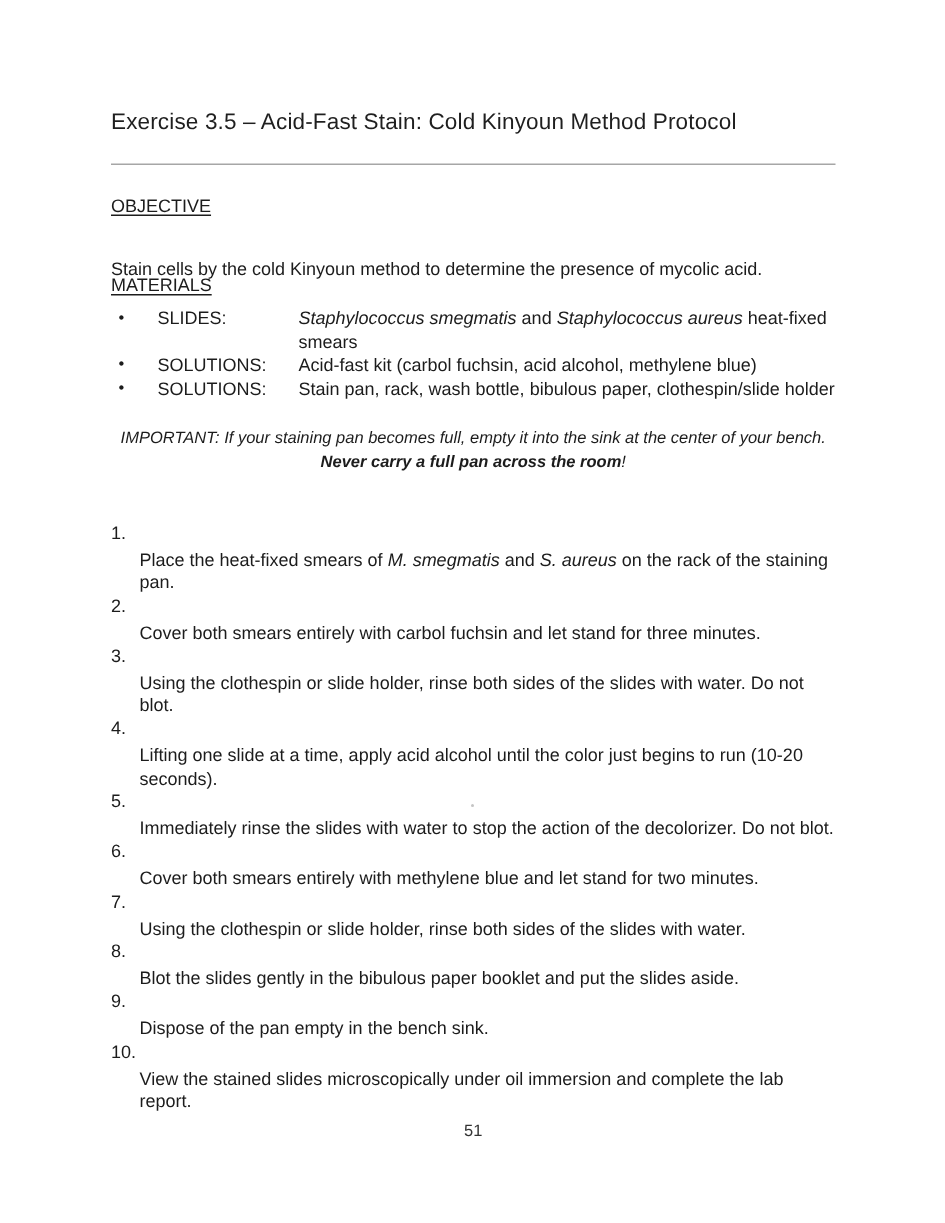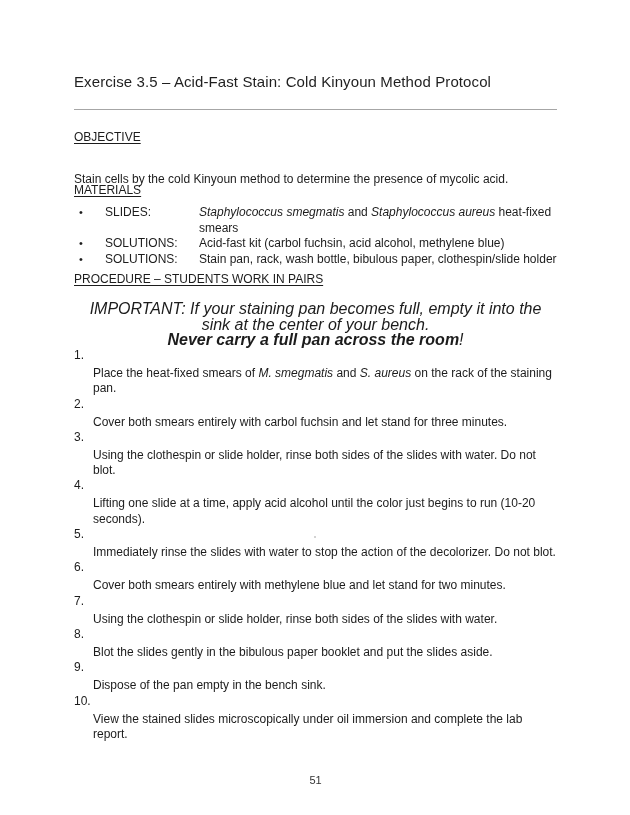--- a/index.html
+++ b/index.html
@@ -44,24 +44,24 @@
   .body-text { font-size: 12px; line-height: 15.4px; }
   .objective-text { top: 172px; }
 
   .materials-list { top: 205px; }
   .mat-row { display: flex; line-height: 15.6px; font-size: 12px; }
   .mat-bullet { width: 19px; padding-left: 5px; box-sizing: border-box; font-size: 11px; }
   .mat-label { width: 94px; flex: 0 0 94px; margin-left: 12px; }
   .mat-desc { flex: 1; }
 
   .important-para {
-    top: 301px;
+    top: 285px;
     text-align: center;
     font-style: italic;
-    font-size: 16px;
+    font-size: 11px;
     line-height: 15.6px;
   }
   .important-bold { font-weight: bold; }
 
   .steps-list { top: 348px; }
   .step-row { display: flex; font-size: 12px; line-height: 15.3px; }
   .step-num { min-width: 19px; flex: 0 0 auto; padding-right: 0; }
   .step-text { flex: 1; margin-top: 18px; }
 
   .italic { font-style: italic; }
@@ -69,21 +69,21 @@
   .stray-dot {
     position: absolute;
     left: 314px;
     top: 536px;
     width: 2px;
     height: 2px;
     border-radius: 50%;
     background: #c4c4c4;
   }
   .page-number {
-    top: 774px;
+    top: 748px;
     text-align: center;
     font-size: 11px;
     color: #333333;
   }
 </style>
 </head>
 <body>
 
 <div class="page">
 
@@ -108,21 +108,20 @@
       <span class="mat-label">SOLUTIONS:</span>
       <span class="mat-desc">Acid-fast kit (carbol fuchsin, acid alcohol, methylene blue)</span>
     </div>
     <div class="mat-row">
       <span class="mat-bullet">•</span>
       <span class="mat-label">SOLUTIONS:</span>
       <span class="mat-desc">Stain pan, rack, wash bottle, bibulous paper, clothespin/slide holder</span>
     </div>
   </div>
 
-  <div class="abs section-heading h-procedure">PROCEDURE – STUDENTS WORK IN PAIRS</div>
 
   <div class="abs important-para">
     <div>IMPORTANT: If your staining pan becomes full, empty it into the sink at the center of your bench.</div>
     <div><span class="important-bold">Never carry a full pan across the room</span><span>!</span></div>
   </div>
 
   <div class="abs steps-list">
     <div class="step-row">
       <span class="step-num">1.</span>
       <span class="step-text"><span>Place the heat-fixed smears of </span><span class="italic">M. smegmatis</span><span> and </span><span class="italic">S. aureus</span><span> on the rack of the staining pan.</span></span>

